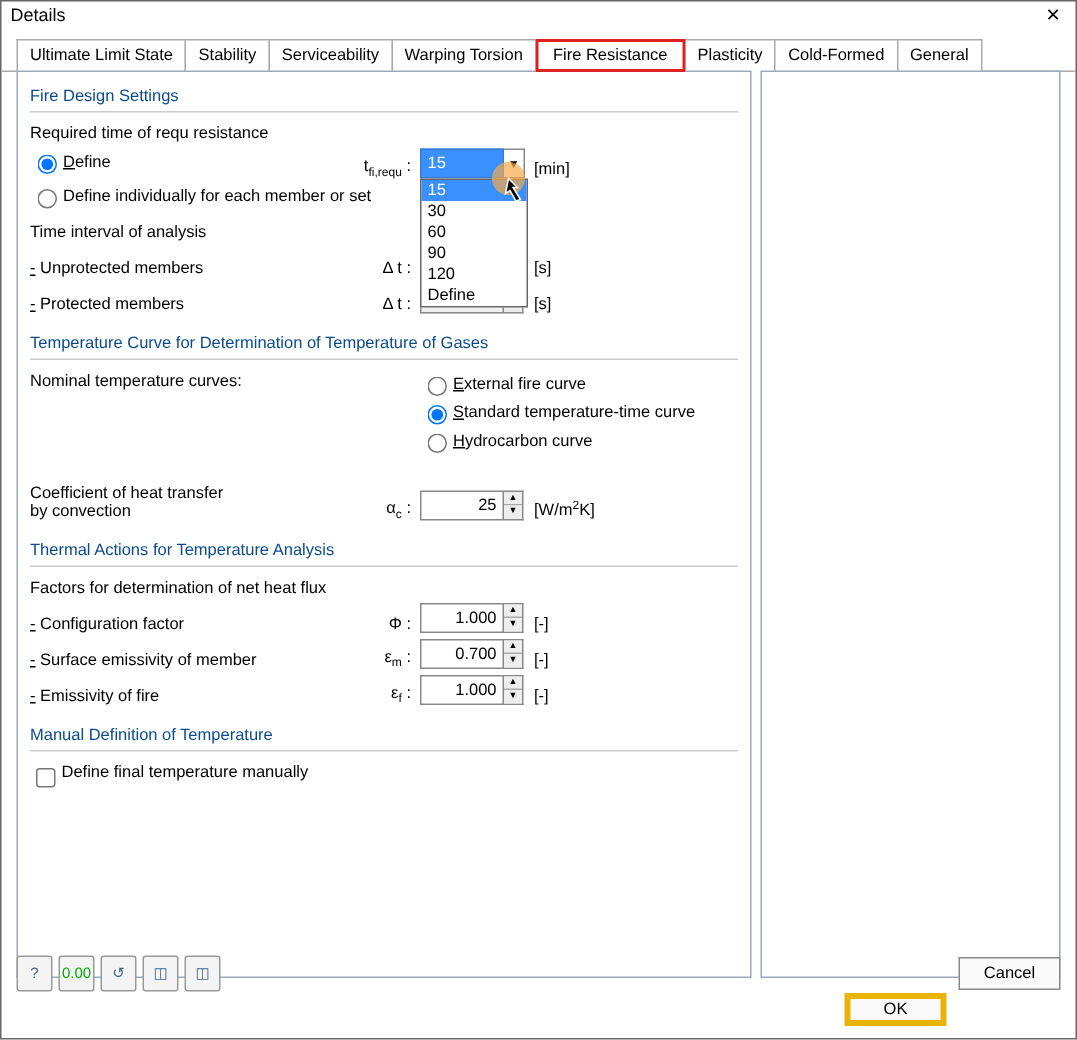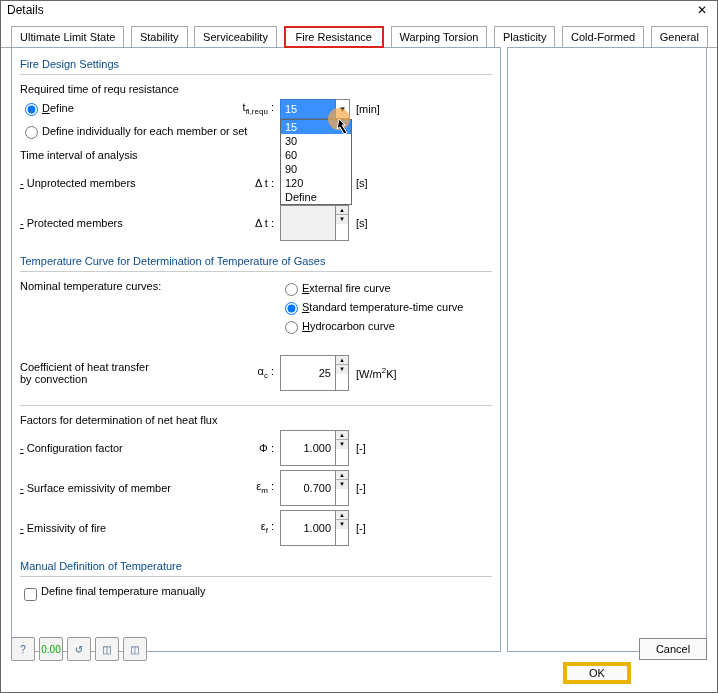--- a/index.html
+++ b/index.html
@@ -1,34 +1,34 @@
 <!DOCTYPE html>
 <html><head>
 <meta charset="utf-8">
 <style>
 * { box-sizing: border-box; font-family: "Segoe UI", Tahoma, Arial, sans-serif; font-size: 11px; }
 body { margin: 0; background: #fff; width: 718px; height: 693px; border: 1px solid #666; position: relative; }
 .title-bar { height: 22px; padding: 2px 6px; display: flex; justify-content: space-between; }
 .title-bar span { font-size: 12px; }
 .close-x { font-size: 14px; cursor: pointer; padding: 0 4px; }
-.tabs { display: flex; border-bottom: 1px solid #aaa; padding: 0 10px; margin-top: 2px; justify-content: space-between; }
+.tabs { display: flex; border-bottom: 1px solid #aaa; padding: 0 10px; margin-top: 2px; }
 .tab { padding: 4px 8px; border: 1px solid #aaa; border-bottom: none; background: #fff; margin-right: -1px; cursor: pointer; position: relative; top: 1px; }
 .tab.active { border: 2px solid #d22; padding: 3px 10px; z-index: 2; }
 .content-area { position: absolute; top: 46px; left: 10px; right: 10px; bottom: 40px; display: flex; gap: 6px; }
 .left-col { flex: 0 0 490px; border: 1px solid #9ab; }
 .right-col { flex: 1; border: 1px solid #9ab; }
 .group { position: relative; margin: 10px 8px 14px 8px; }
 .group-title { color: #0a4b8c; font-size: 11px; padding-bottom: 2px; }
 .group-line { border-bottom: 1px solid #ccc; margin-top: 2px; margin-bottom: 8px; }
-.row { display: flex; align-items: center; margin-bottom: 4px; }
+.row { display: flex; align-items: flex-end; margin-bottom: 4px; }
 .label-col { width: 220px; }
 .sym-col { width: 40px; text-align: right; padding-right: 6px; }
 .input-col { width: 70px; }
 .unit-col { padding-left: 6px; }
-input[type="text"].num { width: 56px; height: 36px; text-align: right; padding-right: 4px; border: 1px solid #888; }
+input[type="text"].num { width: 56px; height: 20px; text-align: right; padding-right: 4px; border: 1px solid #888; }
 .spin-wrap { display: inline-flex; align-items: stretch; }
 .spin-wrap .spinner { display: flex; flex-direction: column; border: 1px solid #888; border-left: none; }
 .spin-wrap .spinner div { width: 12px; height: 9px; font-size: 6px; line-height: 8px; text-align: center; background: #eee; border-bottom: 1px solid #aaa; cursor: pointer; }
 .spin-wrap .spinner div:last-child { border-bottom: none; }
 .radio-row { display: flex; align-items: center; margin-bottom: 3px; }
 .radio-row input { margin-right: 4px; }
 .chk-row { display: flex; align-items: flex-start; }
 .chk-row input { margin-right: 4px; }
 .combo-sel { width: 56px; height: 20px; border: 1px solid #3a7bd5; background: #3a90ff; color: #fff; text-align: left; padding-left: 4px; display: inline-flex; align-items: center; position: relative; }
 .combo-btn { width: 14px; height: 20px; background: #fff; border: 1px solid #888; border-left: none; display: inline-flex; align-items: center; justify-content: center; font-size: 8px; }
@@ -49,22 +49,22 @@
 
 <div class="title-bar">
   <span>Details</span>
   <span class="close-x">✕</span>
 </div>
 
 <div class="tabs">
   <div class="tab">Ultimate Limit State</div>
   <div class="tab">Stability</div>
   <div class="tab">Serviceability</div>
+  <div class="tab">Warping Torsion</div>
   <div class="tab active">Fire Resistance</div>
-  <div class="tab">Warping Torsion</div>
   <div class="tab">Plasticity</div>
   <div class="tab">Cold-Formed</div>
   <div class="tab">General</div>
 </div>
 
 <div class="content-area">
   <div class="left-col">
 
     <div class="group">
       <div class="group-title">Fire Design Settings</div>
@@ -163,20 +163,21 @@
               <span class="spinner">
                 <div>▲</div>
                 <div>▼</div>
               </span>
             </span></div>
         <div class="unit-col"><span>[W/m</span><sup>2</sup><span>K]</span></div>
       </div>
     </div>
 
     <div class="group">
+      <div class="group-title">Thermal Actions for Temperature Analysis</div>
       <div class="group-line"></div>
       <div style="margin-bottom:4px;">Factors for determination of net heat flux</div>
       <div class="row">
         <div class="label-col underline-first">- Configuration factor</div>
         <div class="sym-col">Φ :</div>
         <div class="input-col"><span class="spin-wrap">
               <input type="text" class="num" value="1.000" style="">
               <span class="spinner">
                 <div>▲</div>
                 <div>▼</div>

